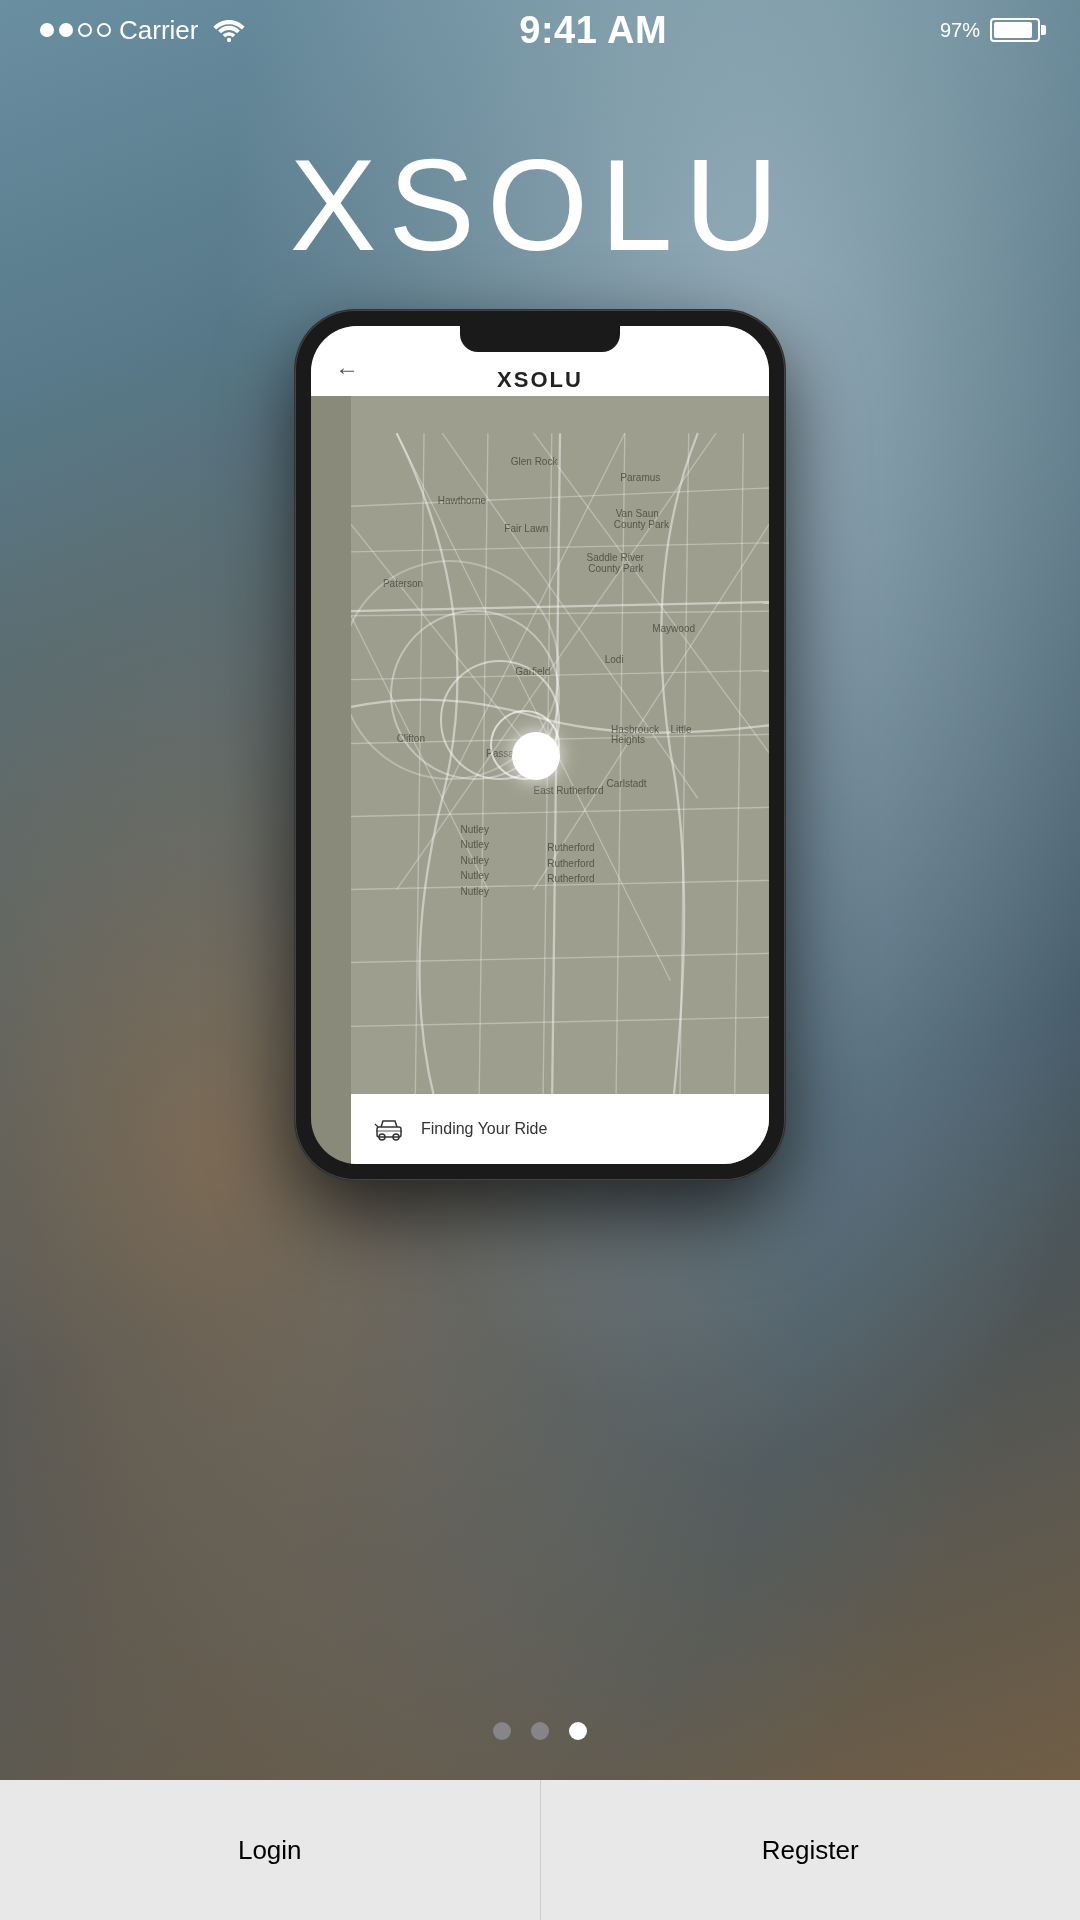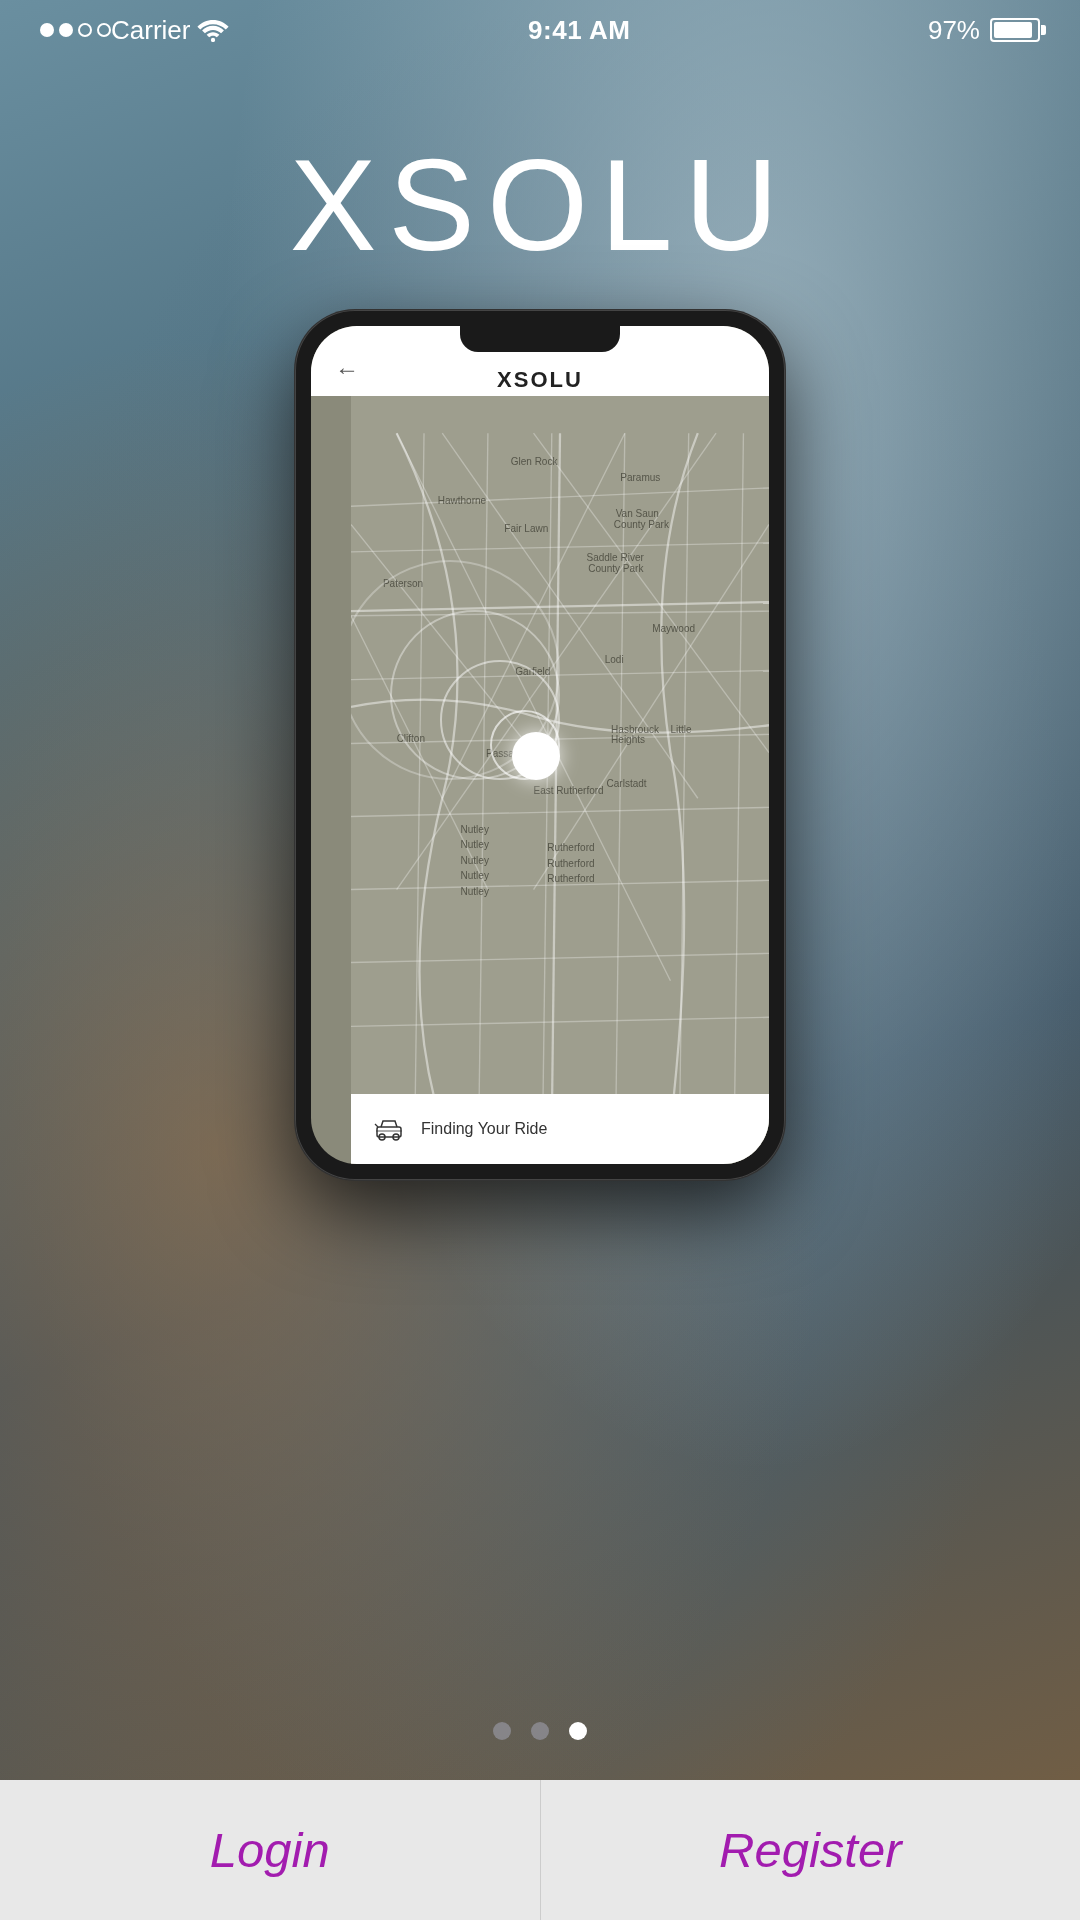--- a/index.html
+++ b/index.html
@@ -36,20 +36,21 @@
       display: flex;
       align-items: center;
       justify-content: space-between;
       padding: 0 40px;
       z-index: 10;
     }
 
     .status-left {
       display: flex;
       align-items: center;
+      gap: 8px;
       color: white;
       font-size: 26px;
       font-weight: 500;
     }
 
     .signal-dots {
       display: flex;
       gap: 5px;
       align-items: center;
     }
@@ -73,31 +74,31 @@
       margin-left: 6px;
     }
 
     .wifi-icon svg {
       width: 100%;
       height: 100%;
     }
 
     .status-center {
       color: white;
-      font-size: 26px;
+      font-size: 38px;
       font-weight: 600;
       letter-spacing: 0.5px;
     }
 
     .status-right {
       display: flex;
       align-items: center;
       gap: 10px;
       color: white;
-      font-size: 26px;
+      font-size: 20px;
       font-weight: 500;
     }
 
     .battery-container {
       display: flex;
       align-items: center;
       gap: 6px;
     }
 
     .battery-icon {
@@ -338,28 +339,27 @@
       background: #e8e8e8;
       display: flex;
       z-index: 10;
     }
 
     .bottom-btn {
       flex: 1;
       display: flex;
       align-items: center;
       justify-content: center;
-      font-size: 49px;
+      font-size: 26px;
       font-weight: 300;
-      color: #a21caf;
+      color: #000000;
       cursor: pointer;
       background: #e8e8e8;
       border: none;
       outline: none;
-      font-style: italic;
     }
 
     .bottom-btn:first-child {
       border-right: 1px solid #ccc;
     }
 
     
     .map-svg {
       position: absolute;
       inset: 0;

